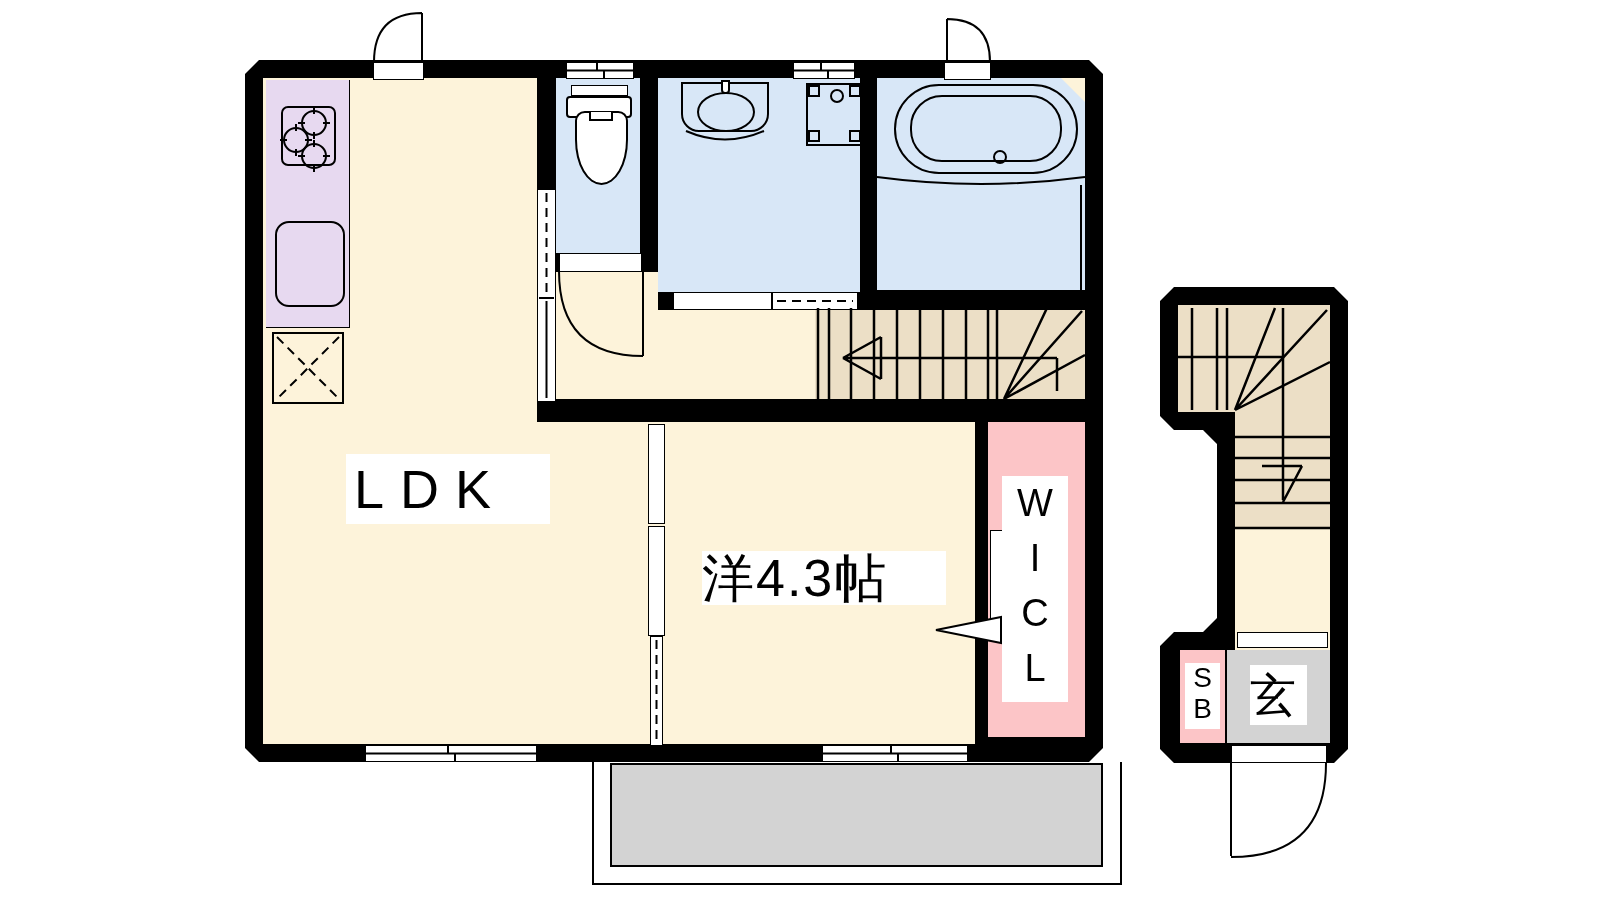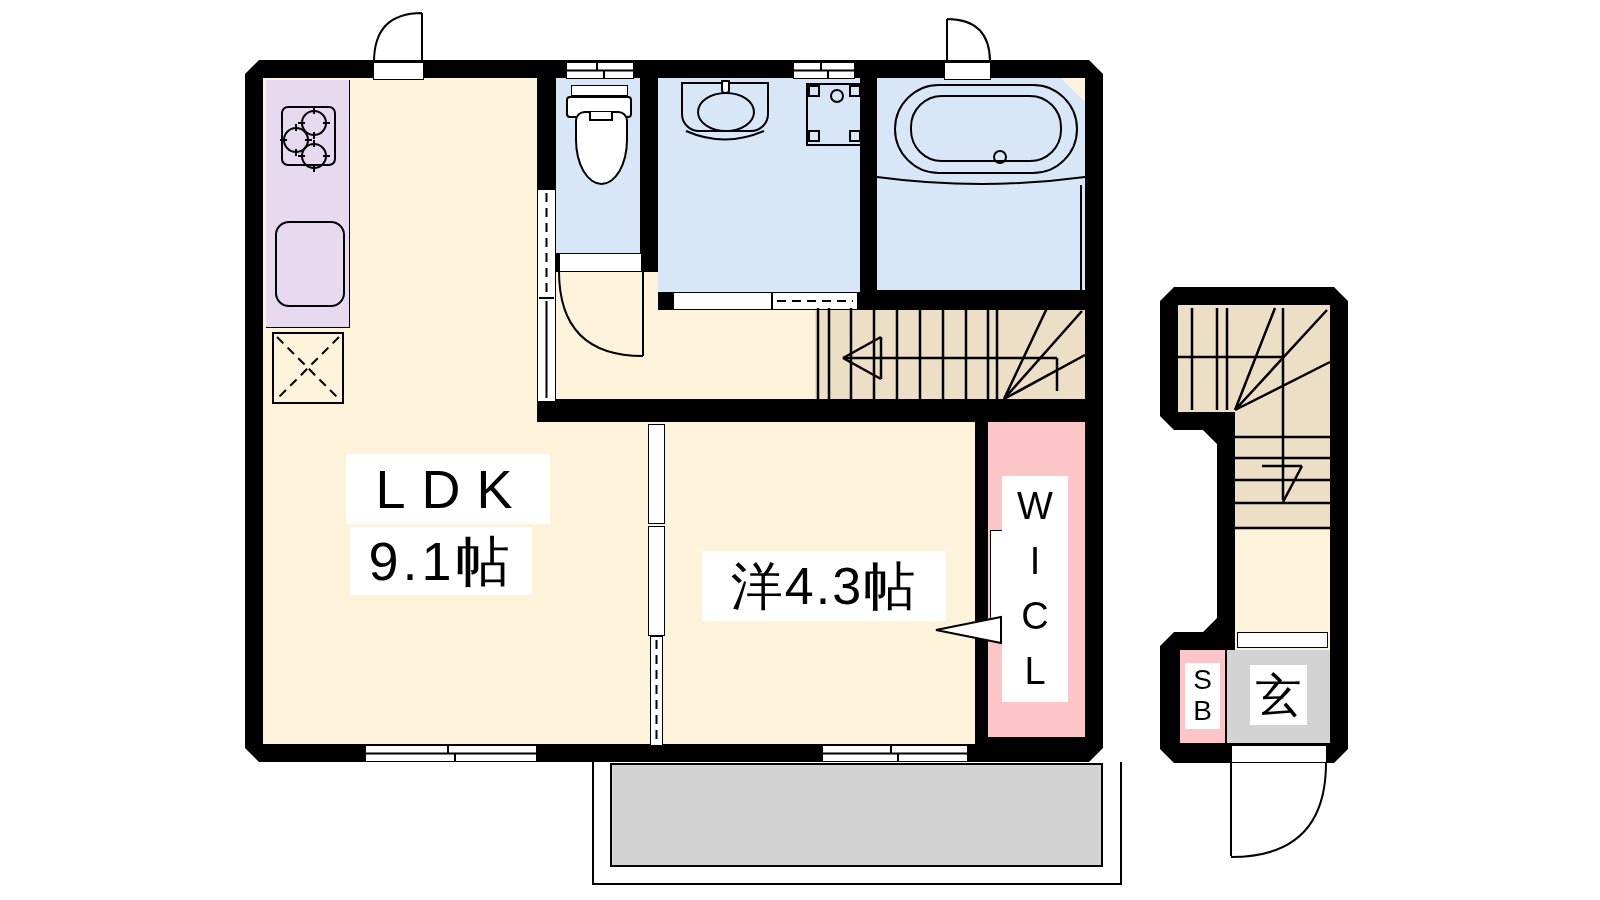--- a/index.html
+++ b/index.html
@@ -9,21 +9,21 @@
   .wall{background:var(--wall,#000);}
   .cream{background:var(--floor-cream,#fdf3da);}
   .tan{background:var(--stair-tan,#ecdfc6);}
   .blue{background:var(--water-blue,#d8e7f7);}
   .pink{background:var(--closet-pink,#fcc5c7);}
   .lav{background:var(--kitchen-lavender,#e7d9f0);}
   .gray{background:var(--balcony-gray,#d3d3d3);}
   .white{background:#fff;}
   .bordered{border:2px solid var(--wall,#000);}
   .thin{border:1.5px solid var(--wall,#000);}
-  .label{background:#fff;display:flex;align-items:center;justify-content:center;
+  .label{background:#fff;display:flex;align-items:center;justify-content:flex-start;
     font-weight:500;line-height:1.05;white-space:nowrap;}
   .label.col{flex-direction:column;}
   svg.overlay{position:absolute;left:0;top:0;pointer-events:none;}
   svg .ln{stroke:#000;stroke-width:2.5;fill:none;}
   svg .ln-thin{stroke:#000;stroke-width:2;fill:none;}
   svg .dash{stroke:#000;stroke-width:2;fill:none;stroke-dasharray:9 6;}
   svg .wht{fill:#fff;stroke:#000;stroke-width:2;}
 </style>
 </head>
 <body>
@@ -173,24 +173,21 @@
       <path class="ln" d="M1178,357 H1283 M1283,308 V357"></path>
       <path class="ln" d="M1235,410 L1275,308 M1235,410 L1327,310 M1235,410 L1330,362"></path>
       <path class="ln" d="M1235,437 H1330 M1235,458 H1330 M1235,480 H1330 M1235,503 H1330 M1235,528 H1330"></path>
       <path class="ln" d="M1283,357 V500 M1262,466 H1302 M1302,466 L1283,502"></path>
     </g>
   </svg>
 
   <div class="abs label" style="left:346px;top:454px;width:204px;height:70px;font-size:54px;letter-spacing:16px;padding-left:8px;">
     <span>LDK</span>
   </div>
-  <div class="abs label" style="left:350px;top:527px;width:182px;height:68px;font-size:54px;letter-spacing:4px;">
-    <span>9.1帖</span>
-  </div>
-  <div class="abs label" style="left:702px;top:551px;width:244px;height:70px;font-size:52px;letter-spacing:2px;">
+  <div class="abs label" style="left:702px;top:551px;width:244px;height:54px;font-size:52px;letter-spacing:2px;">
     <span>洋4.3帖</span>
   </div>
   <div class="abs label col" style="left:1002px;top:476px;width:66px;height:226px;font-size:38px;line-height:1.45;">
     <span>W</span>
     <span>I</span>
     <span>C</span>
     <span>L</span>
   </div>
   <div class="abs label col" style="left:1185px;top:663px;width:35px;height:66px;font-size:28px;line-height:1.1;">
     <span>S</span>

